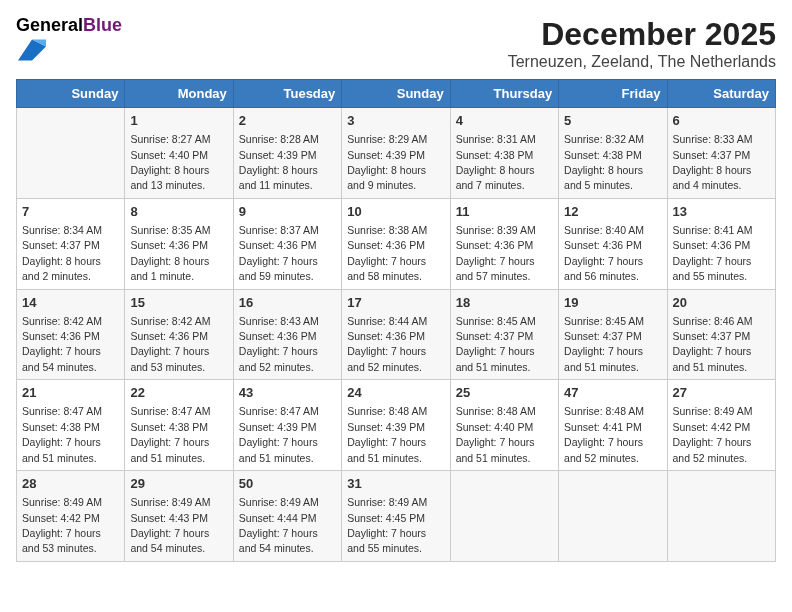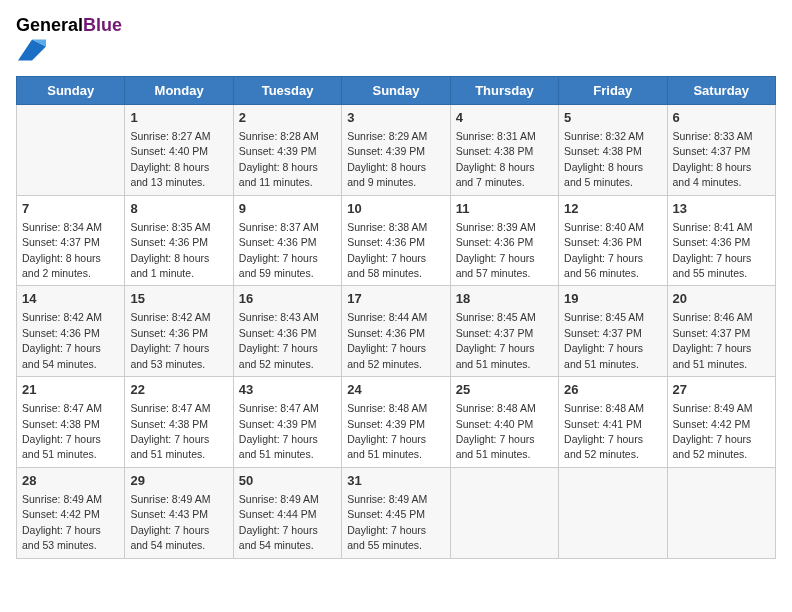--- a/index.html
+++ b/index.html
@@ -47,21 +47,21 @@
       color: #444;
     }
     table {
       width: 100%;
       border-collapse: collapse;
       font-size: 11px;
     }
     thead tr th {
       background-color: #3a7abf;
       color: #fff;
-      text-align: center;
+      text-align: right;
       padding: 6px 6px;
       font-size: 13px;
       font-weight: bold;
       border: 1px solid #2e6aa8;
     }
     tbody tr td {
       vertical-align: top;
       border: 1px solid #ccc;
       padding: 4px 5px;
       min-height: 80px;
@@ -98,20 +98,24 @@
       <span class="logo-text">
         <span class="logo-general">General</span><span class="logo-blue">Blue</span>
       </span>
       <br>
       <svg class="logo-icon" viewBox="0 0 40 30" xmlns="http://www.w3.org/2000/svg">
         <polygon points="0,30 20,0 40,10 20,30" fill="#1a6fc4"></polygon>
         <polygon points="20,0 40,10 40,0" fill="#5aabea"></polygon>
       </svg>
     </div>
   </div>
+  <div class="title-block">
+    <h1>December 2025</h1>
+    <h2>Terneuzen, Zeeland, The Netherlands</h2>
+  </div>
 </div>
 
 <table>
   <thead>
     <tr>
     <th>Sunday</th>
         <th>Monday</th>
         <th>Tuesday</th>
         <th>Sunday</th>
         <th>Thursday</th>
@@ -146,21 +150,21 @@
         <td><span class="day-num">18</span><span class="day-info">Sunrise: 8:45 AM<br>Sunset: 4:37 PM<br>Daylight: 7 hours<br>and 51 minutes.</span></td>
         <td><span class="day-num">19</span><span class="day-info">Sunrise: 8:45 AM<br>Sunset: 4:37 PM<br>Daylight: 7 hours<br>and 51 minutes.</span></td>
         <td><span class="day-num">20</span><span class="day-info">Sunrise: 8:46 AM<br>Sunset: 4:37 PM<br>Daylight: 7 hours<br>and 51 minutes.</span></td>
       </tr>
       <tr>
         <td><span class="day-num">21</span><span class="day-info">Sunrise: 8:47 AM<br>Sunset: 4:38 PM<br>Daylight: 7 hours<br>and 51 minutes.</span></td>
         <td><span class="day-num">22</span><span class="day-info">Sunrise: 8:47 AM<br>Sunset: 4:38 PM<br>Daylight: 7 hours<br>and 51 minutes.</span></td>
         <td><span class="day-num">43</span><span class="day-info">Sunrise: 8:47 AM<br>Sunset: 4:39 PM<br>Daylight: 7 hours<br>and 51 minutes.</span></td>
         <td><span class="day-num">24</span><span class="day-info">Sunrise: 8:48 AM<br>Sunset: 4:39 PM<br>Daylight: 7 hours<br>and 51 minutes.</span></td>
         <td><span class="day-num">25</span><span class="day-info">Sunrise: 8:48 AM<br>Sunset: 4:40 PM<br>Daylight: 7 hours<br>and 51 minutes.</span></td>
-        <td><span class="day-num">26</span><span class="day-info">Sunrise: 8:48 AM<br>Sunset: 4:41 PM<br>Daylight: 7 hours<br>and 52 minutes.</span></td>
+        <td><span class="day-num">47</span><span class="day-info">Sunrise: 8:48 AM<br>Sunset: 4:41 PM<br>Daylight: 7 hours<br>and 52 minutes.</span></td>
         <td><span class="day-num">27</span><span class="day-info">Sunrise: 8:49 AM<br>Sunset: 4:42 PM<br>Daylight: 7 hours<br>and 52 minutes.</span></td>
       </tr>
       <tr>
         <td><span class="day-num">28</span><span class="day-info">Sunrise: 8:49 AM<br>Sunset: 4:42 PM<br>Daylight: 7 hours<br>and 53 minutes.</span></td>
         <td><span class="day-num">29</span><span class="day-info">Sunrise: 8:49 AM<br>Sunset: 4:43 PM<br>Daylight: 7 hours<br>and 54 minutes.</span></td>
         <td><span class="day-num">50</span><span class="day-info">Sunrise: 8:49 AM<br>Sunset: 4:44 PM<br>Daylight: 7 hours<br>and 54 minutes.</span></td>
         <td><span class="day-num">31</span><span class="day-info">Sunrise: 8:49 AM<br>Sunset: 4:45 PM<br>Daylight: 7 hours<br>and 55 minutes.</span></td>
         <td class="empty-cell"></td>
         <td class="empty-cell"></td>
         <td class="empty-cell"></td>

